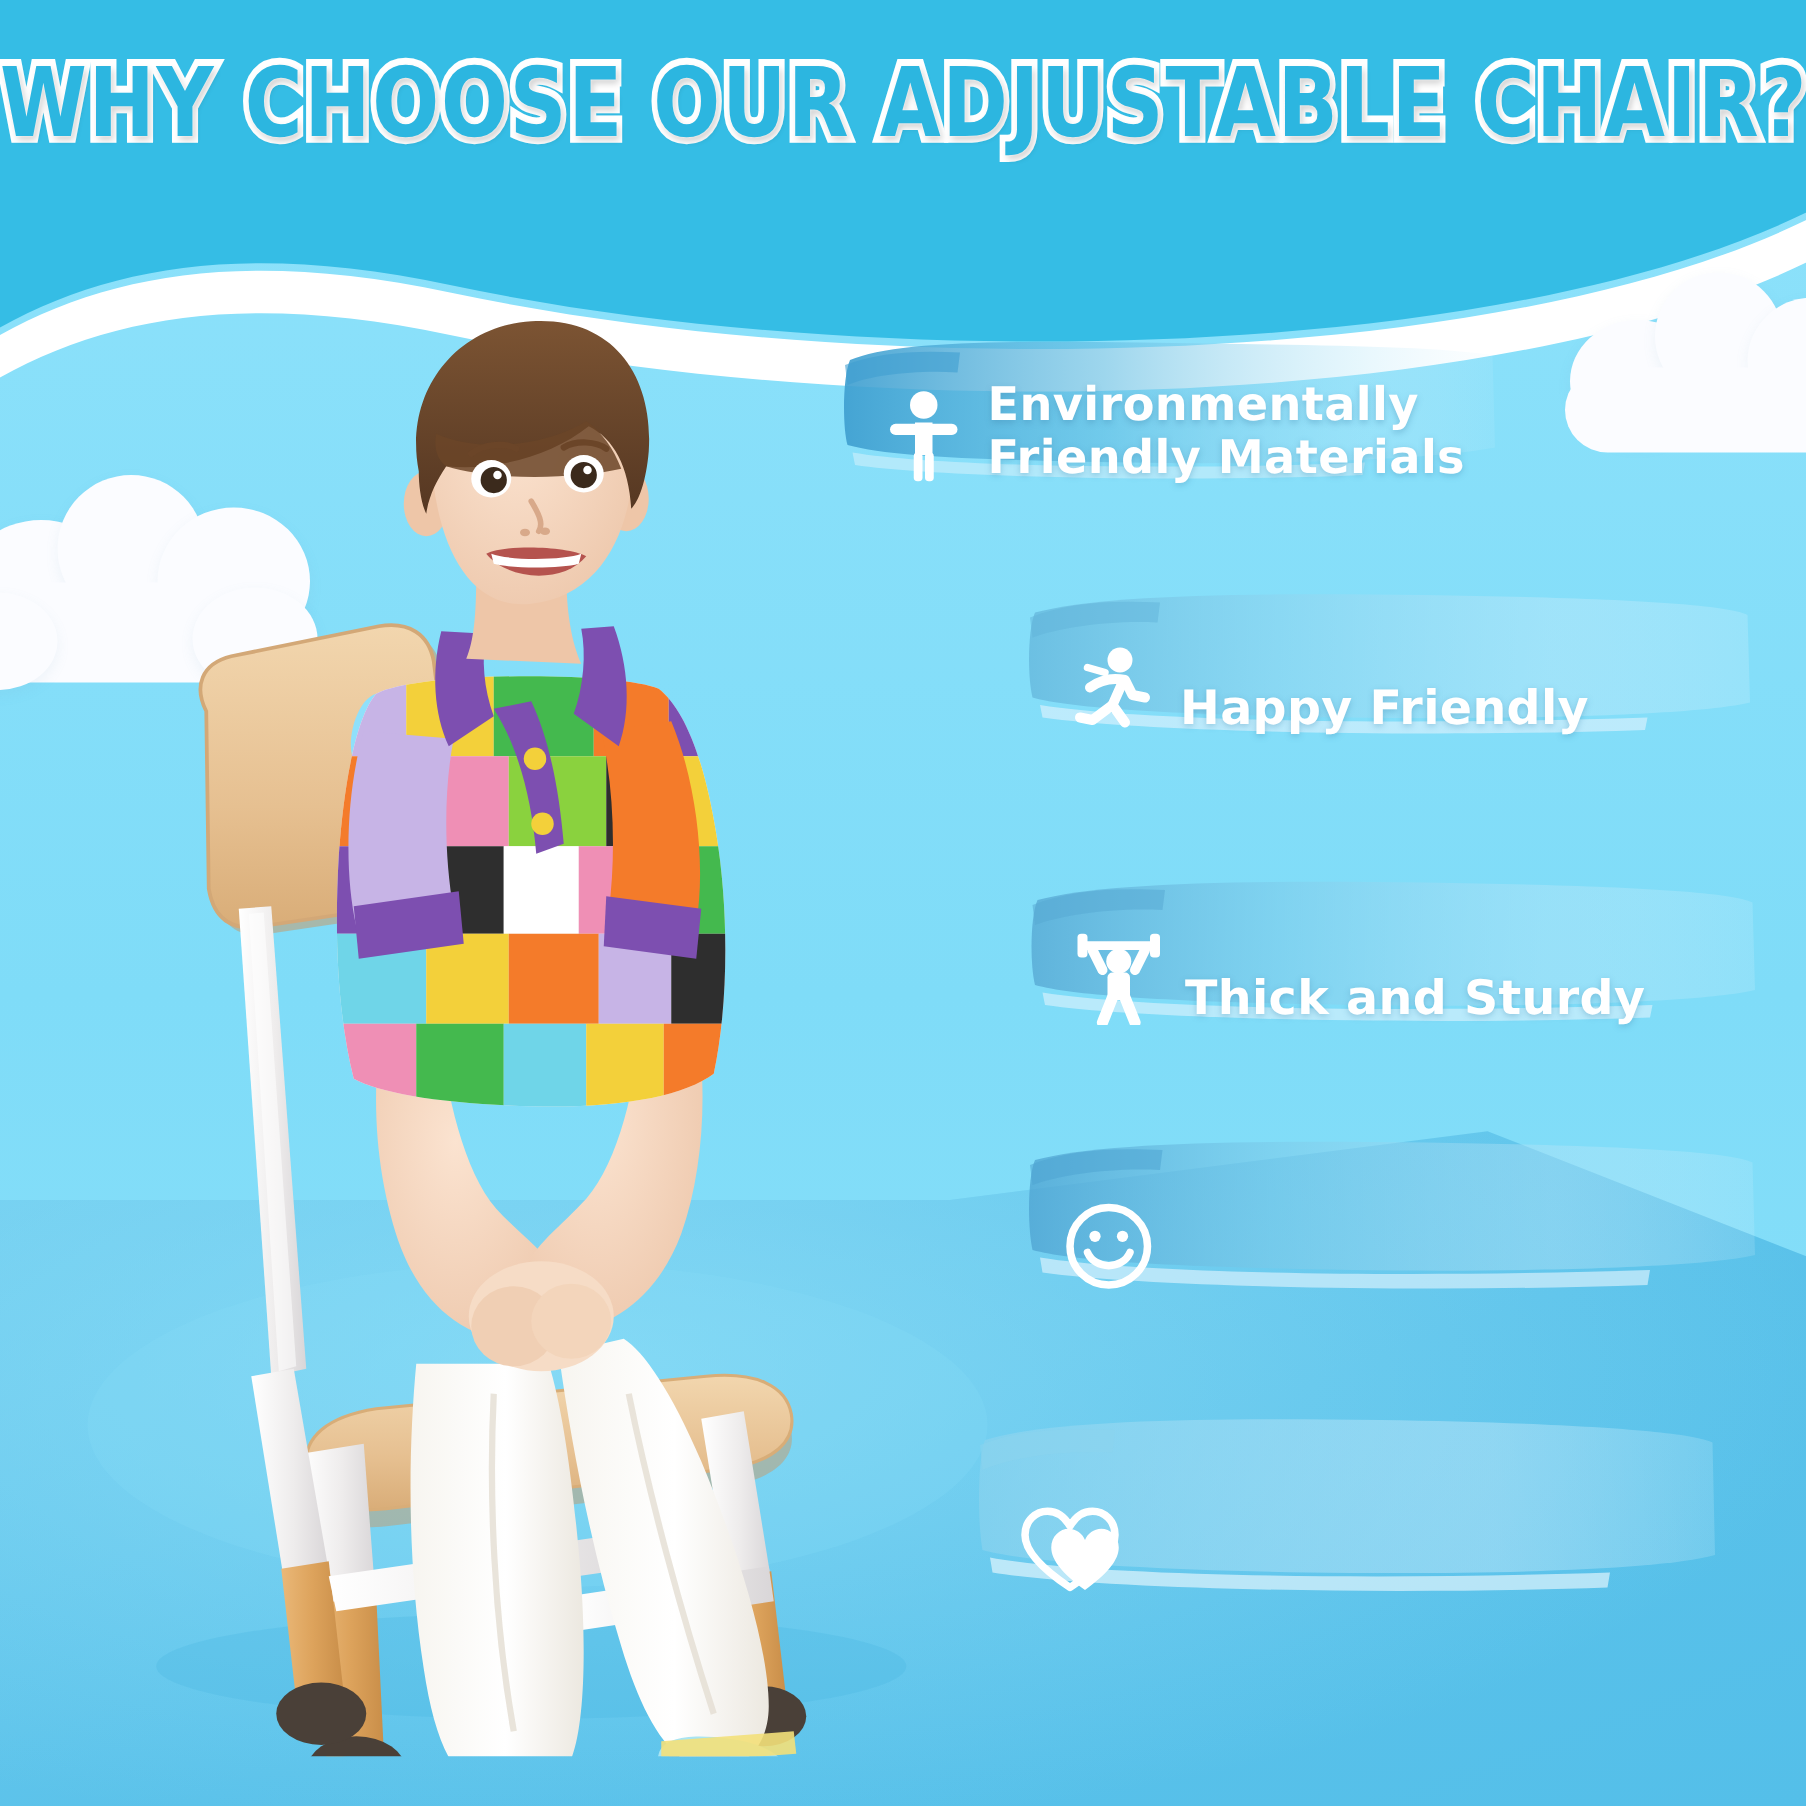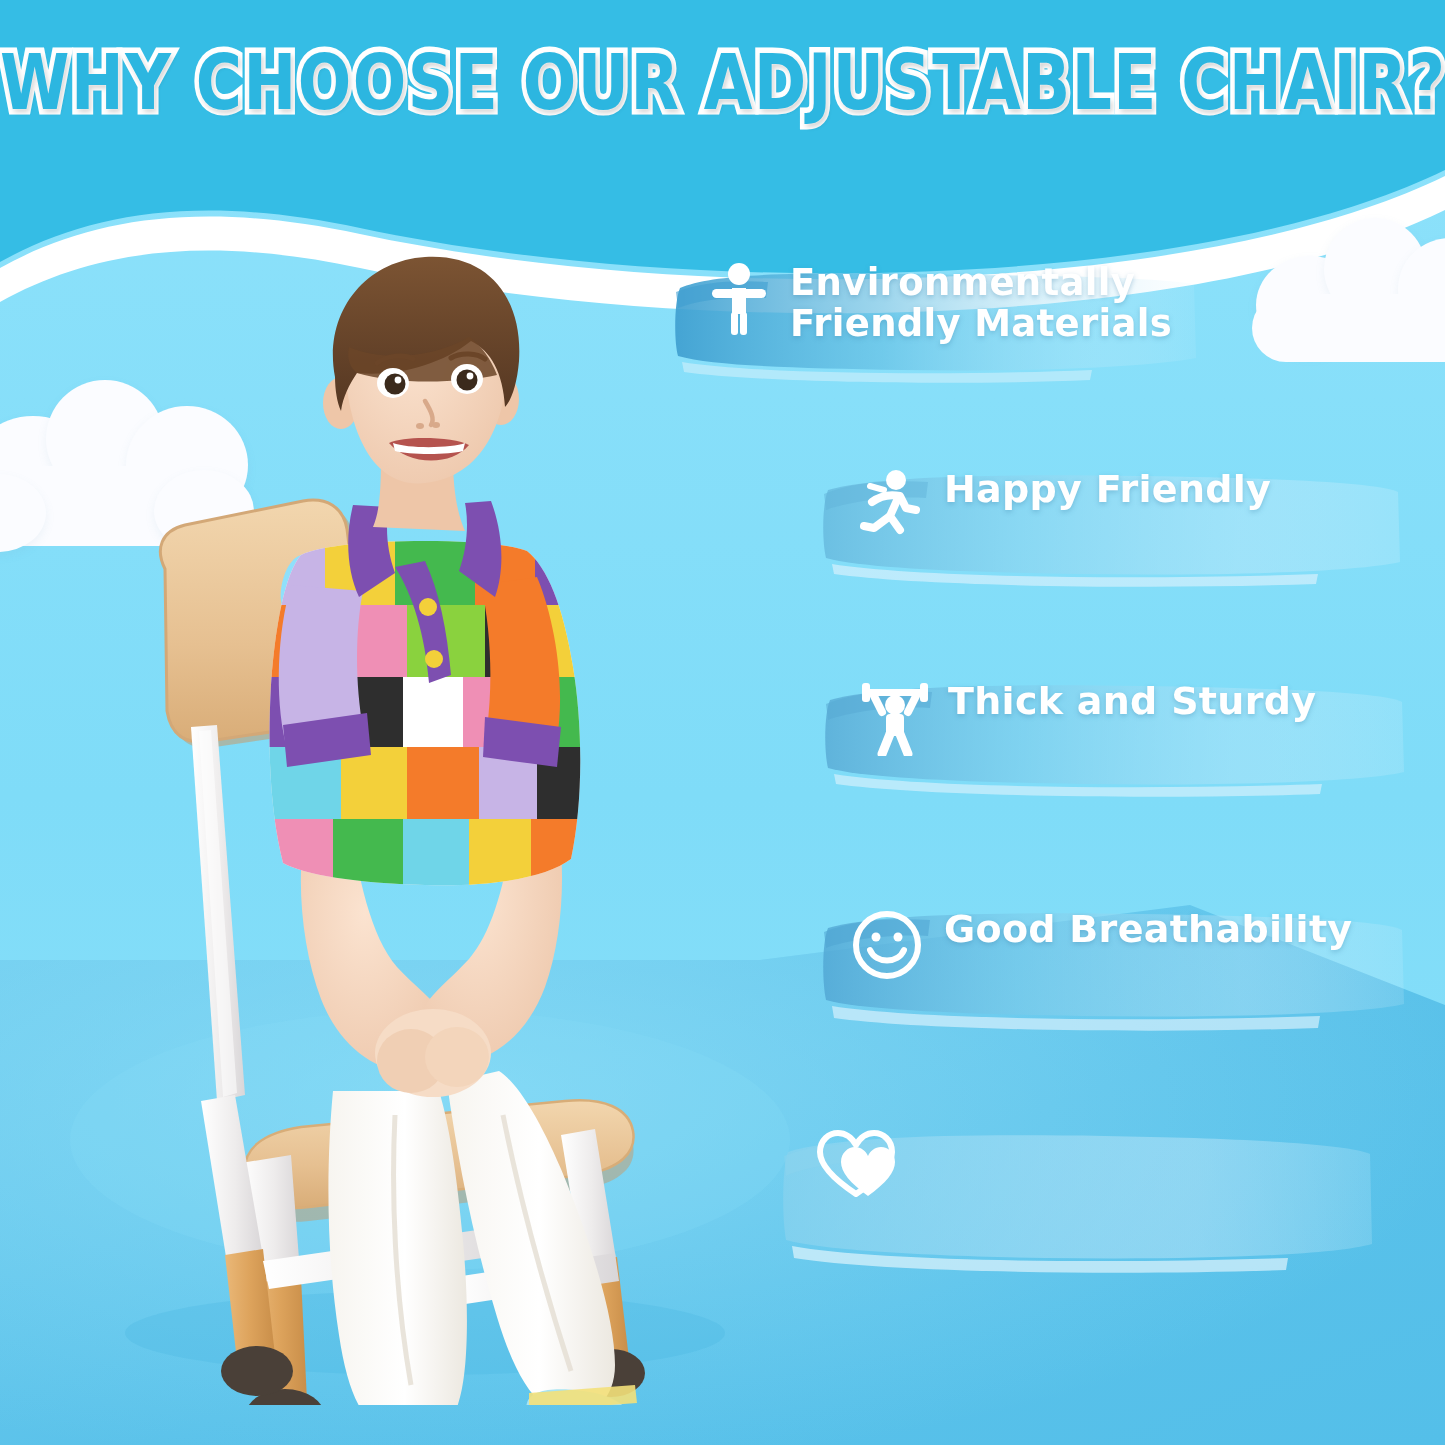--- a/index.html
+++ b/index.html
@@ -69,21 +69,21 @@
     width: 700px; height: 1150px;
     z-index: 4;
   }
   .photo svg { display: block; }
 
   
   .feature {
     position: absolute;
     z-index: 5;
     display: flex;
-    align-items: flex-start;
+    align-items: flex-end;
   }
   .brush {
     position: absolute;
     left: 0; top: 0;
     width: 100%; height: 100%;
     z-index: 0;
   }
   .brush svg { display: block; width: 100%; height: 100%; }
   .feature-icon {
     position: relative;
@@ -107,21 +107,21 @@
   }
 
   
   #feature-0 { left: 672px; top: 262px;  width: 530px; height: 124px; }
   #feature-0 .feature-icon { margin-left: 38px; margin-right: 22px; }
   #feature-0 .feature-label { font-size: 37px; }
 
   #feature-1 { left: 818px; top: 468px;  width: 588px; height: 120px; }
   #feature-1 .feature-icon { margin-left: 40px; margin-right: 20px; }
 
-  #feature-2 { left: 820px; top: 680px;  width: 590px; height: 120px; }
+  #feature-2 { left: 820px; top: 700px;  width: 590px; height: 120px; }
   #feature-2 .feature-icon { margin-left: 38px; margin-right: 16px; }
 
   #feature-3 { left: 818px; top: 908px;  width: 592px; height: 126px; }
   #feature-3 .feature-icon { margin-left: 32px; margin-right: 20px; }
 
   #feature-4 { left: 778px; top: 1128px; width: 600px; height: 150px; }
   #feature-4 .feature-icon { margin-left: 38px; margin-right: 20px; }
 </style>
 </head>
 <body>
@@ -509,21 +509,20 @@
       </svg>
     </div>
     <div class="feature-icon">
       <svg width="74" height="74" viewBox="0 0 74 74">
         <circle cx="37" cy="37" r="31" fill="none" stroke="#ffffff" stroke-width="6"></circle>
         <circle cx="26" cy="29" r="4.5" fill="#ffffff"></circle>
         <circle cx="48" cy="29" r="4.5" fill="#ffffff"></circle>
         <path d="M20,42 C26,56 48,56 54,42" stroke="#ffffff" stroke-width="6" fill="none" stroke-linecap="round"></path>
       </svg>
     </div>
-    <div class="feature-label">Good Breathability</div>
   </div>
 
   <div class="feature" id="feature-4">
     <div class="brush">
       <svg viewBox="0 0 600 150" preserveAspectRatio="none">
         <defs>
           <linearGradient id="bg4" x1="0" y1="0" x2="1" y2="0">
             <stop offset="0%" stop-color="#8cd3ee" stop-opacity="0.62"></stop>
             <stop offset="32%" stop-color="#a9dff5" stop-opacity="0.52"></stop>
             <stop offset="70%" stop-color="#cdecfb" stop-opacity="0.42"></stop>

